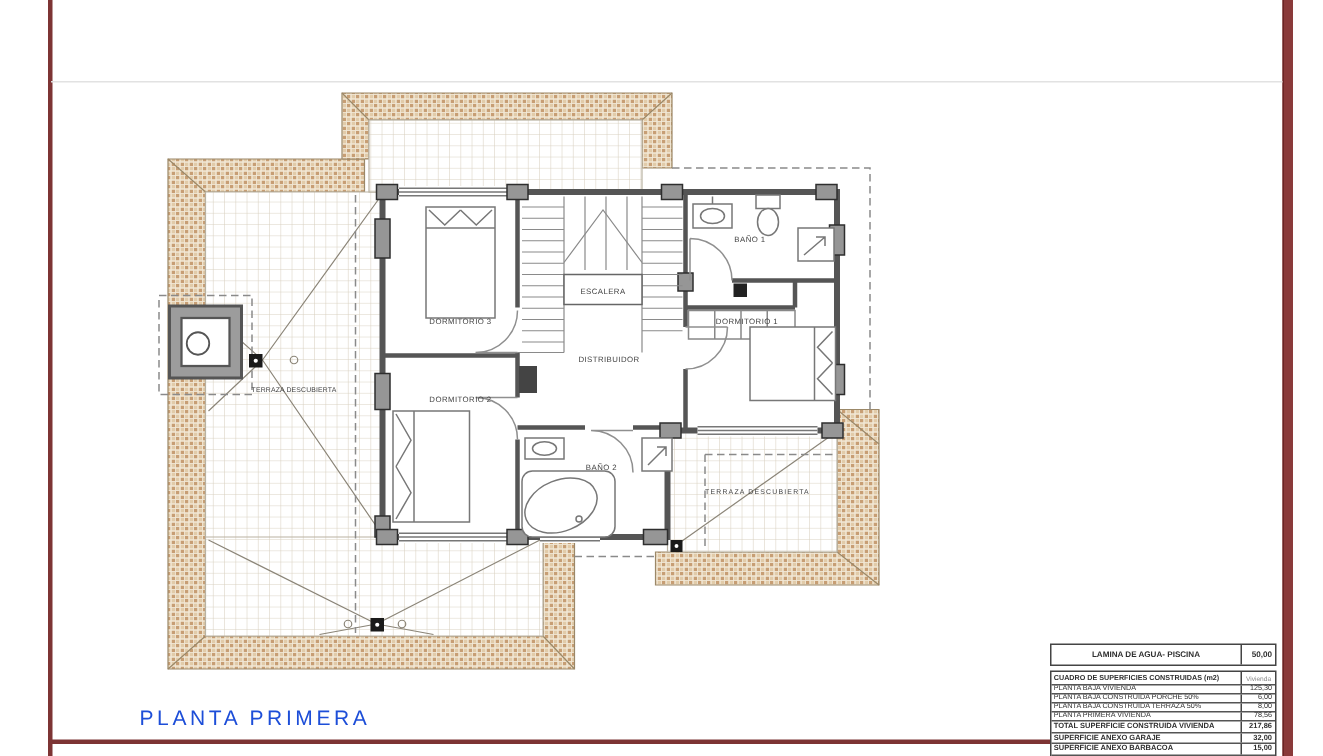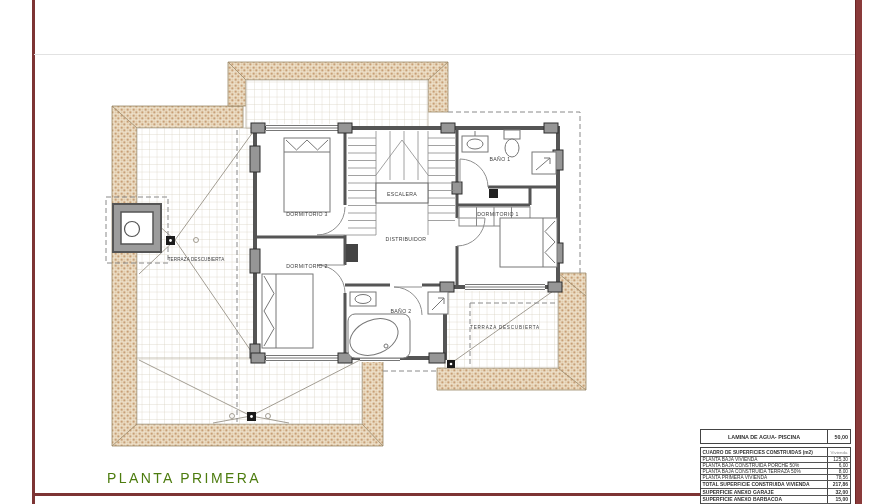--- a/index.html
+++ b/index.html
@@ -7,22 +7,22 @@
     width:882px;height:504px;position:relative;overflow:hidden;
     background:#ffffff;font-family:"Liberation Sans",sans-serif;
   }
   .vline,.hline{position:absolute;}
   .border-left{left:32px;top:0;width:3px;height:504px;background:#7d3434;}
   .border-right{left:855px;top:0;width:6px;height:504px;background:#8a3a3a;border-left:1px solid #6b2525;}
   .border-bottom{left:32px;top:493px;width:668px;height:3px;background:#7d3434;}
   .fold-line{left:34px;top:54px;width:821px;height:1px;background:#e2e2e2;}
   #plan-svg{position:absolute;left:0;top:0;}
   .sheet-title{
-    position:absolute;left:107px;top:470px;font-size:14px;letter-spacing:2.4px;
-    color:#4d7c0f;white-space:nowrap;
+    position:absolute;left:93px;top:470px;font-size:14px;letter-spacing:2.4px;
+    color:#1d4ed8;white-space:nowrap;
   }
   
   .ttable{position:absolute;left:700px;top:429px;width:151px;font-size:4.8px;color:#2f2f2f;}
   .tbox{border:1px solid #444;background:#fff;box-sizing:border-box;}
   .water{height:15px;display:flex;}
   .water .tlabel{flex:1;display:flex;align-items:center;justify-content:center;font-weight:bold;font-size:5.4px;}
   .water .tval{width:23px;border-left:1px solid #444;display:flex;align-items:center;justify-content:flex-end;padding-right:2px;font-weight:bold;font-size:5.4px;box-sizing:border-box;}
   .tgap{height:3px;}
   .trow{display:flex;border-top:1px solid #555;height:6px;box-sizing:border-box;}
   .trow:first-child{border-top:none;}

